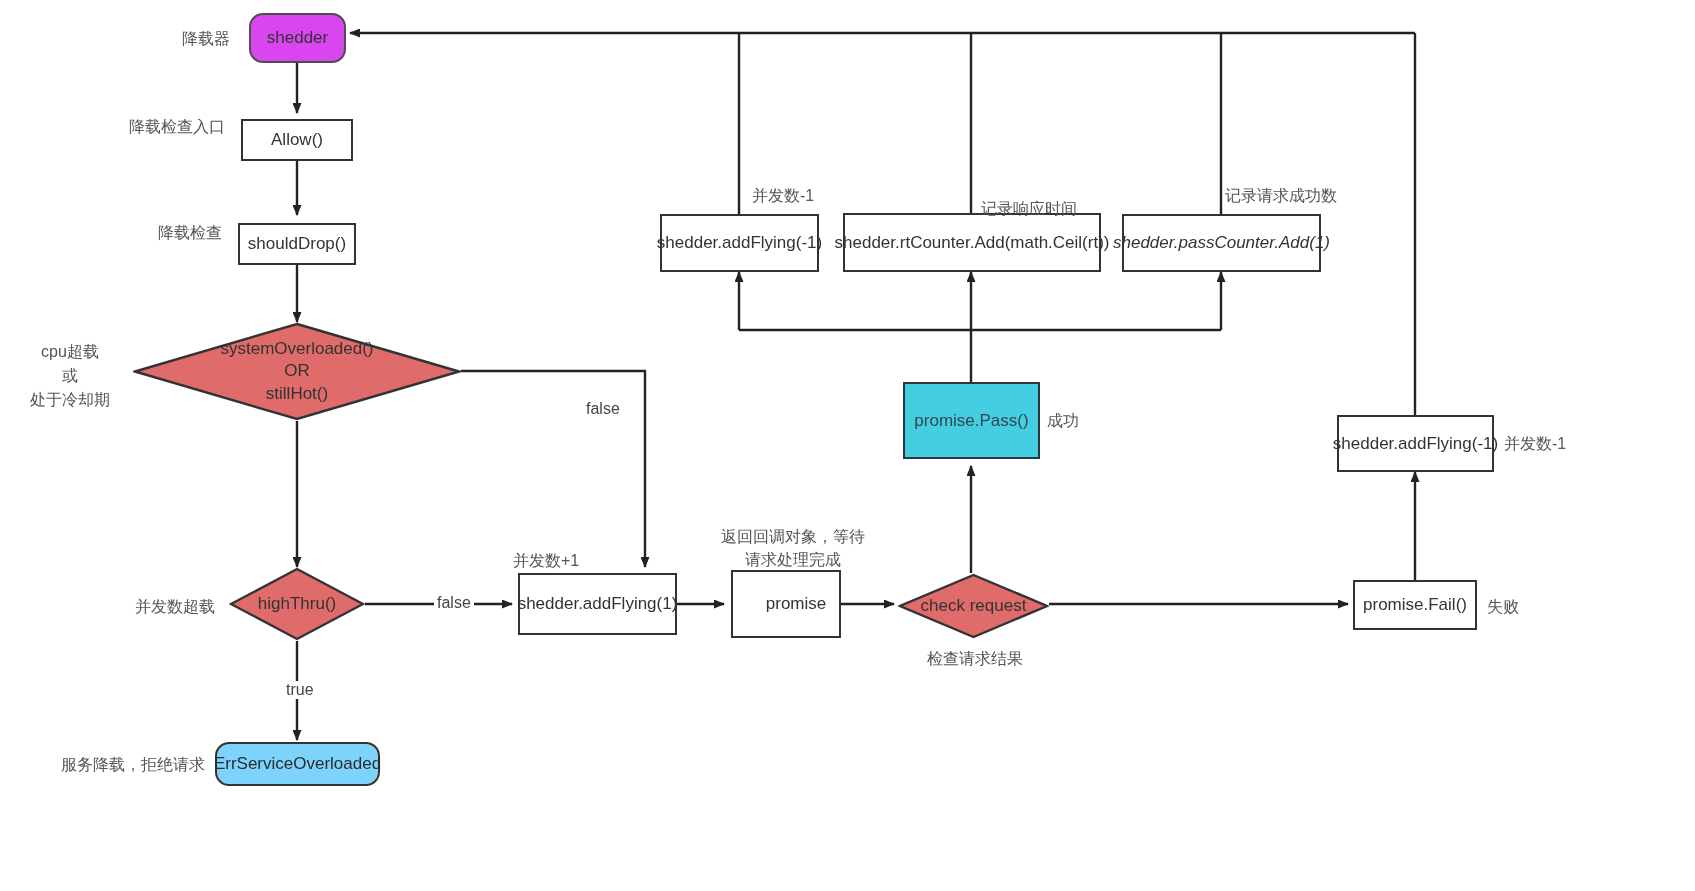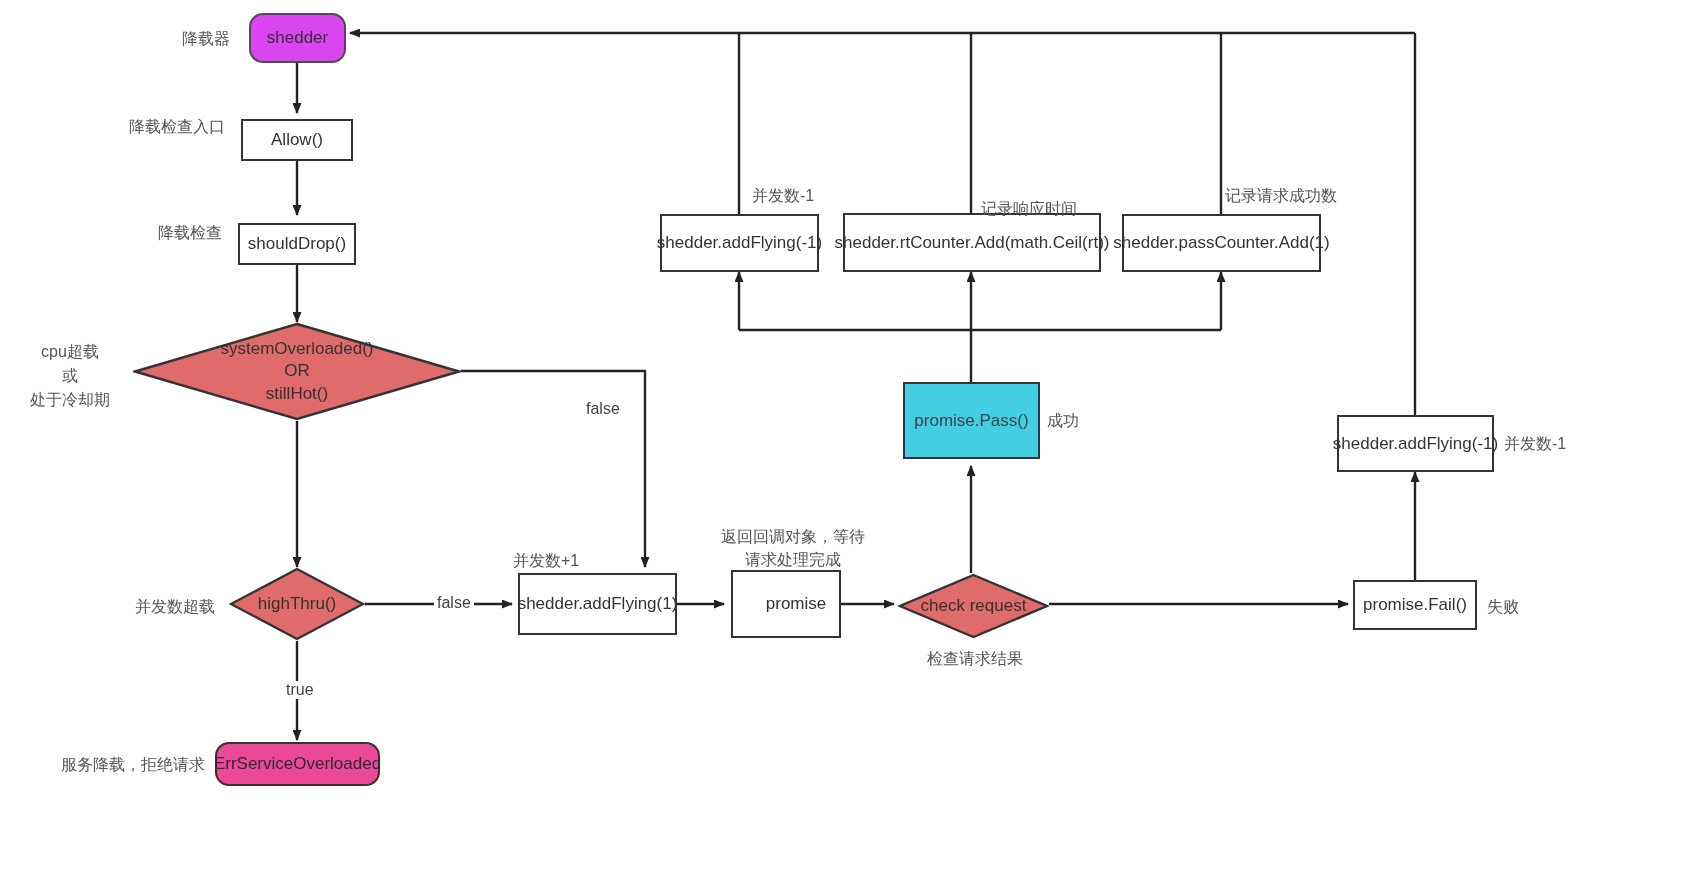--- a/index.html
+++ b/index.html
@@ -3,21 +3,21 @@
 <meta charset="utf-8">
 <style>
   html,body{margin:0;padding:0;background:#ffffff;}
   body{width:1695px;height:891px;font-family:"Liberation Sans","DejaVu Sans",sans-serif;}
   #canvas{position:relative;width:1695px;height:891px;overflow:hidden;background:#fff;}
   svg.edges{position:absolute;left:0;top:0;width:1695px;height:891px;}
   .node{position:absolute;box-sizing:border-box;display:flex;align-items:center;justify-content:center;
         text-align:center;color:#333333;font-size:17px;line-height:1.25;white-space:pre-line;}
   .n-process{background:#ffffff;border:2px solid #333333;}
   .n-terminator{background:#d946ef;border:2px solid #4d4d4d;border-radius:14px;}
-  .n-error{background:#ec4899;border:2px solid #3a3226;border-radius:14px;color:#2b2b2b;}
+  .n-error{background:#7dd3fc;border:2px solid #3a3226;border-radius:14px;color:#2b2b2b;}
   .n-pass{background:#44cee2;border:2px solid #2a3740;color:#35474f;}
   .n-dec{position:absolute;}
   .n-dec .dec-label{position:absolute;left:0;top:0;width:100%;height:100%;display:flex;
       align-items:center;justify-content:center;text-align:center;color:#333333;font-size:17px;
       line-height:1.3;white-space:pre-line;pointer-events:none;}
   .lbl{position:absolute;color:#555555;font-size:16px;line-height:1.35;white-space:pre-line;}
   .lbl.r{text-align:right;}
   .lbl.c{text-align:center;}
   .lbl.l{text-align:left;}
   .elbl{position:absolute;color:#444444;font-size:16px;background:#fff;padding:0 3px;white-space:nowrap;}
@@ -135,21 +135,21 @@
   </div>
 
   <div class="node n-process" style="left:660px;top:214px;width:159px;height:58px;">
     <span>shedder.addFlying(-1)</span>
   </div>
 
   <div class="node n-process" style="left:843px;top:213px;width:258px;height:59px;">
     <span>shedder.rtCounter.Add(math.Ceil(rt))</span>
   </div>
 
-  <div class="node n-process" style="left:1122px;top:214px;width:199px;height:58px;">
+  <div class="node n-process" style="left:1122px;top:214px;width:199px;height:58px;font-style:italic;">
     <span>shedder.passCounter.Add(1)</span>
   </div>
 
   <div class="node n-process" style="left:1337px;top:415px;width:157px;height:57px;">
     <span>shedder.addFlying(-1)</span>
   </div>
 
   <div class="lbl r" style="left:100px;top:28px;width:130px;">降载器</div>
 
   <div class="lbl r" style="left:70px;top:116px;width:155px;">降载检查入口</div>

